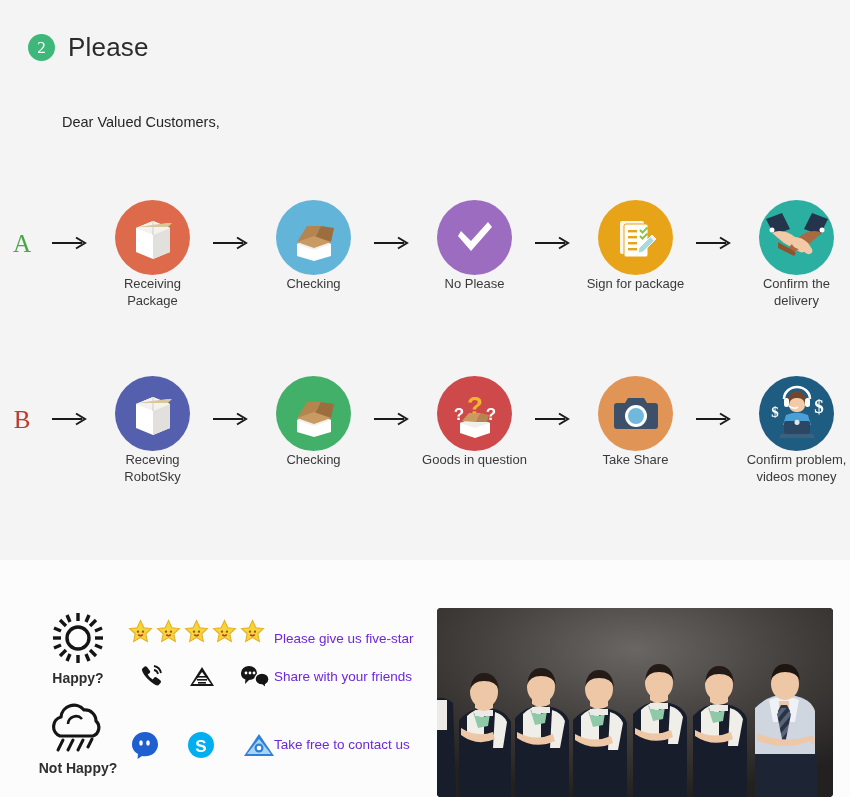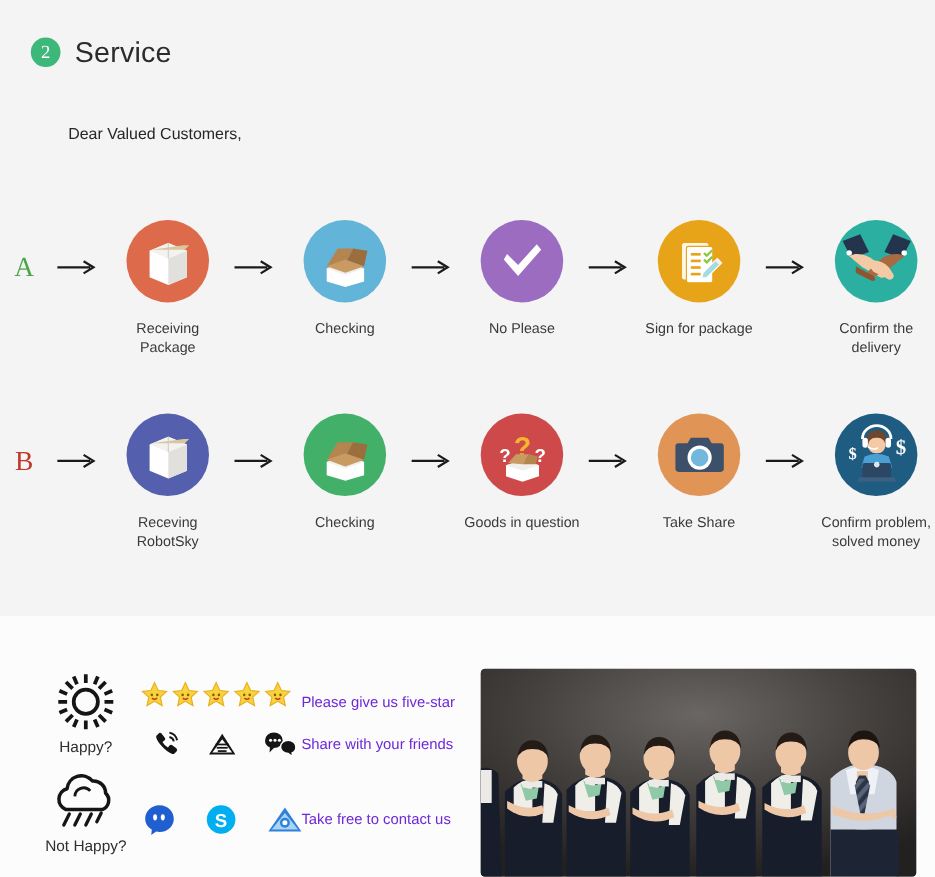--- a/index.html
+++ b/index.html
@@ -101,39 +101,39 @@
   }
   .step-circle {
     width: 75px; height: 75px;
     border-radius: 50%;
     display: flex;
     align-items: center;
     justify-content: center;
     position: relative;
   }
   .step-label {
-    margin-top: 15px;
     font-size: 13px;
     color: #3a3a3a;
     text-align: center;
     line-height: 17px;
     white-space: pre-line;
   }
 
   
   .contact-section {
     position: absolute;
     left: 0; top: 560px;
     width: 850px; height: 237px;
     background: #fcfcfc;
   }
   .mood {
     position: absolute;
     width: 100px;
     text-align: center;
+    font-weight: bold;
   }
   .mood.happy { left: 28px; top: 612px; }
   .mood.not-happy { left: 28px; top: 702px; }
   .mood-label {
     font-size: 14px;
     color: #2f2f2f;
     margin-top: 2px;
   }
 
   .icon-row { position: absolute; display: flex; align-items: center; }
@@ -158,21 +158,21 @@
 </style>
 </head>
 <body>
 
 <div class="page">
 
   <div class="service-section">
 
     <div class="service-header">
       <div class="badge-num">2</div>
-      <div class="service-title">Service</div>
+      <div class="service-title">Please</div>
     </div>
 
     <div class="intro">
       <div class="greeting">Dear Valued Customers,</div>
     </div>
 
     <div class="flow-row row-a">
       <div class="row-letter letter-a">A</div>
 
       <div class="arrow">
@@ -371,21 +371,21 @@
             <rect x="39" y="13" width="5" height="9" rx="2.5" fill="#ffffff"></rect>
             <path d="M18,14 a13,12 0 0 1 26,0" stroke="#ffffff" stroke-width="2.5" fill="none"></path>
             <path d="M23,21 q5,4 9,1" stroke="#ffffff" stroke-width="1.6" fill="none"></path>
             <path d="M20,30 q11,-5 22,0 l3,10 l-28,0 Z" fill="#4a9fd4"></path>
             <rect x="18" y="36" width="26" height="13" rx="2" fill="#2c4763"></rect>
             <path d="M15,49 L47,49 L49,53 L13,53 Z" fill="#3d5f80"></path>
             <path d="M31,40 a2.6,2.6 0 1 1 0.1,0 M31,37.5 q1.4,1 0,2.5" fill="#dfe6ec"></path>
           </svg>
         </div>
         <div class="step-label">Confirm problem,
-solved money</div>
+videos money</div>
       </div>
     </div>
   </div>
 
   <div class="contact-section"></div>
 
   <div class="mood happy">
     <svg width="58" height="52" viewBox="0 0 58 52">
       <circle cx="29" cy="26" r="11" fill="none" stroke="#151515" stroke-width="3.4"></circle>
       <g stroke="#151515" stroke-width="3.4" stroke-linecap="butt">

